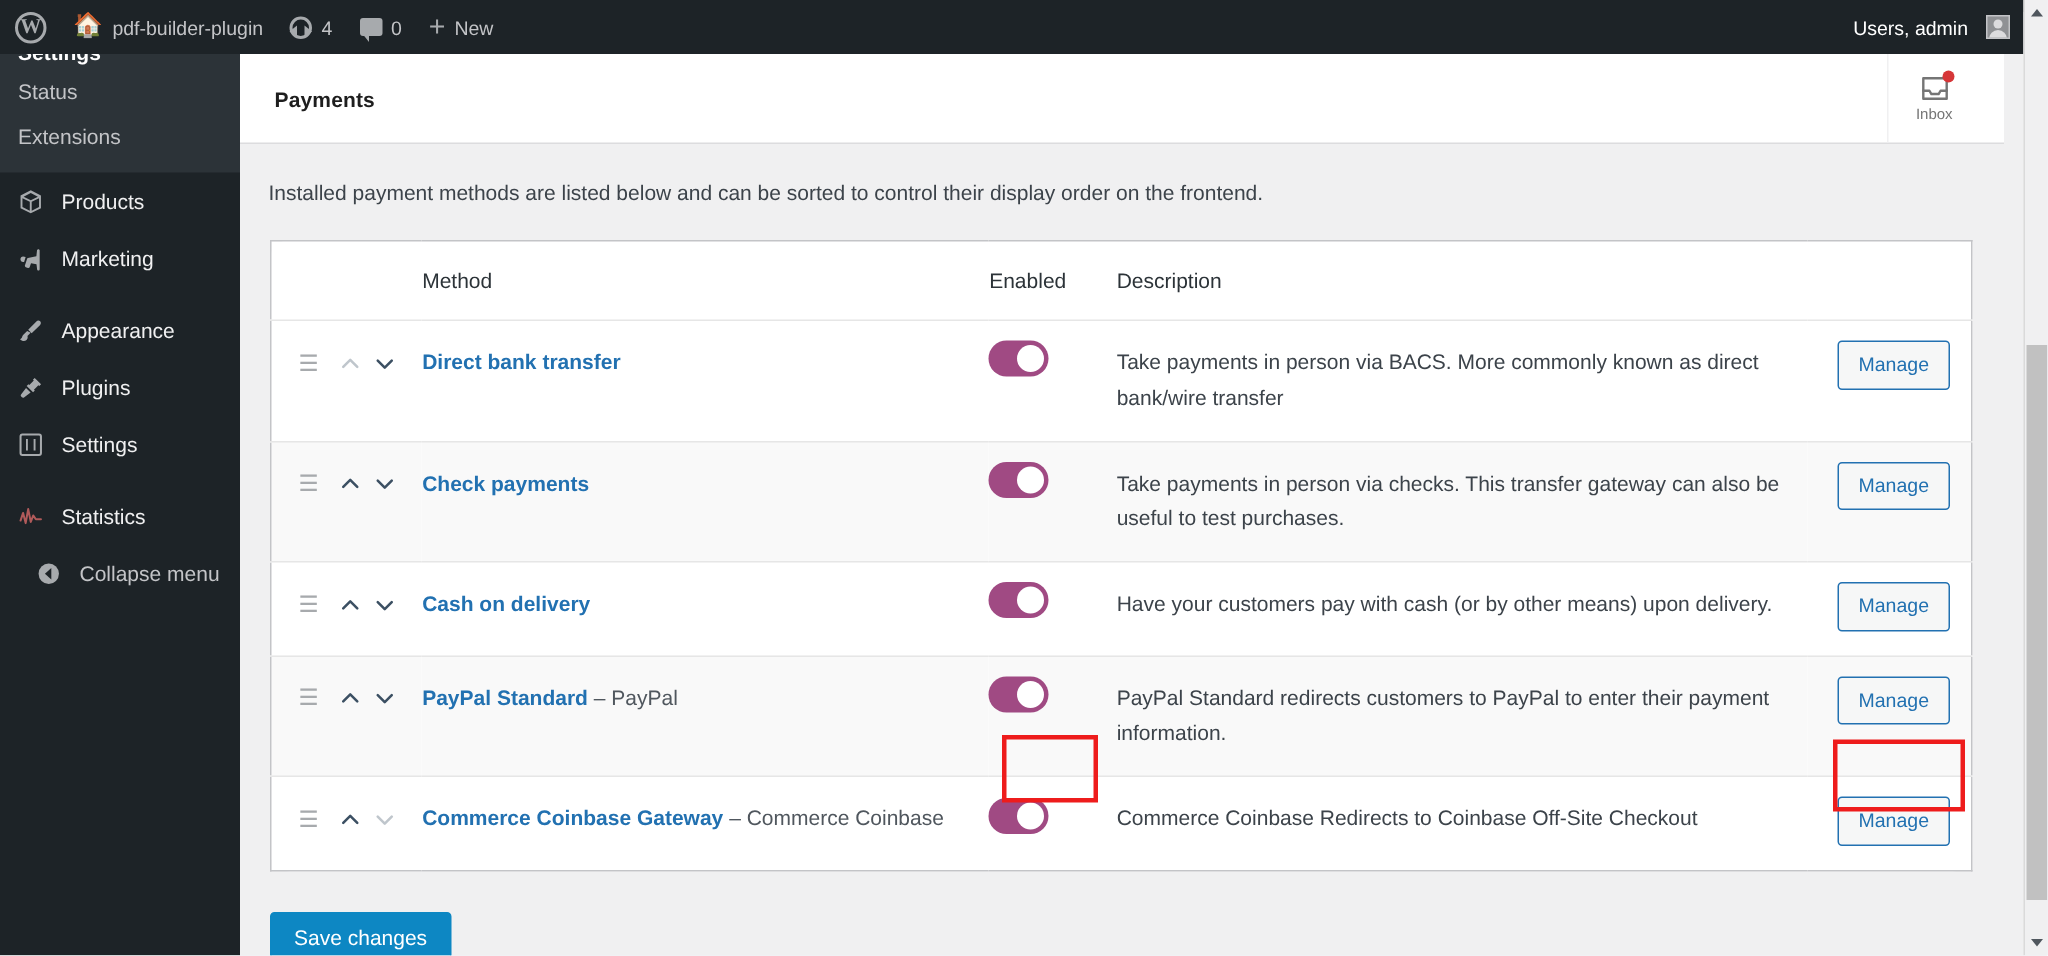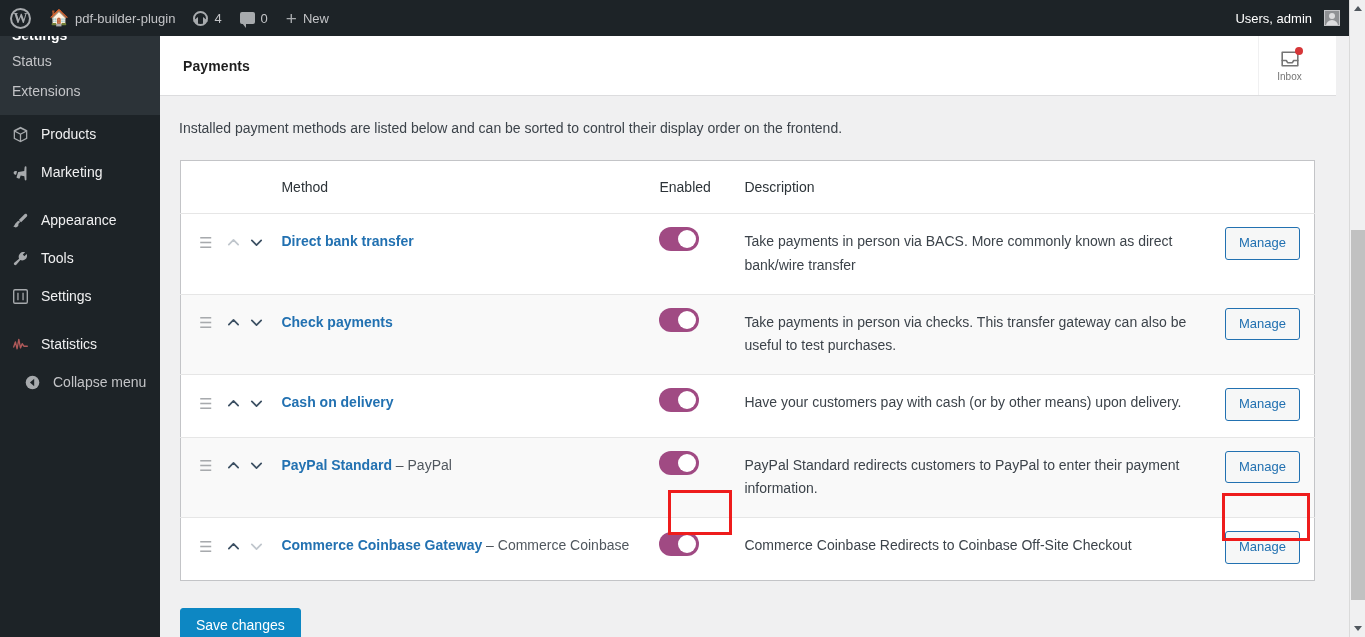--- a/index.html
+++ b/index.html
@@ -374,30 +374,30 @@
 
     <div class="menu-item">
       <span class="mi-icon">
         <svg width="17" height="17" viewBox="0 0 20 20" fill="currentColor">
             <path d="M17.4 2.6c-1-.9-2.3-.6-3 .2L8 9.3l2.7 2.7 6.5-6.4c.8-.8 1.1-2.1.2-3zM7.2 10.2 4 13.4c-.5.5-.6 1.2-.9 1.9-.3.7-1 1-1.5 1.4.8.8 1.9 1.4 3 1.4 1.6 0 3-1.3 3-3 0-.4-.1-.7-.2-1l2.5-2.5-2.7-1.4z"></path>
           </svg>
       </span>
       <span>Appearance</span>
     </div>
 
-
-
     <div class="menu-item">
       <span class="mi-icon">
         <svg width="17" height="17" viewBox="0 0 20 20" fill="currentColor">
-            <path d="M17.3 4.6 14.6 7.3 12.7 5.4l2.7-2.7c-2-.7-4.3-.2-5.9 1.4-1.7 1.7-2.1 4.1-1.2 6.2L2.7 15c-.7.7-.7 1.8 0 2.4.7.7 1.8.7 2.4 0l4.7-5.6c2.1.9 4.6.4 6.2-1.2 1.6-1.6 2.1-3.9 1.3-6z"></path>
-          </svg>
-      </span>
-      <span>Tools</span>
-    </div>
+            <path d="M13.1 2.3 11.7 3.7l.7.7-3.5 3.5-.7-.7-1.4 1.4 5 5 1.4-1.4-.7-.7 3.5-3.5.7.7 1.4-1.4-4-4zM6.3 10.1l-3.9 5.2c-.4.5-.3 1.2.1 1.6l.6.6c.4.4 1.1.5 1.6.1l5.2-3.9-3.6-3.6z"></path>
+          </svg>
+      </span>
+      <span>Plugins</span>
+    </div>
+
+
 
     <div class="menu-item">
       <span class="mi-icon">
         <svg width="17" height="17" viewBox="0 0 20 20" fill="currentColor">
             <rect x="2" y="2" width="16" height="16" rx="1.5" fill="none" stroke="currentColor" stroke-width="1.6"></rect>
             <path d="M7 5v10M7 5l-2 2M7 5l2 2M13 15V5M13 15l-2-2M13 15l2-2"></path>
             <path d="M7 5.5v9M13 14.5v-9" stroke="currentColor" stroke-width="1.5"></path>
           </svg>
       </span>
       <span>Settings</span>

